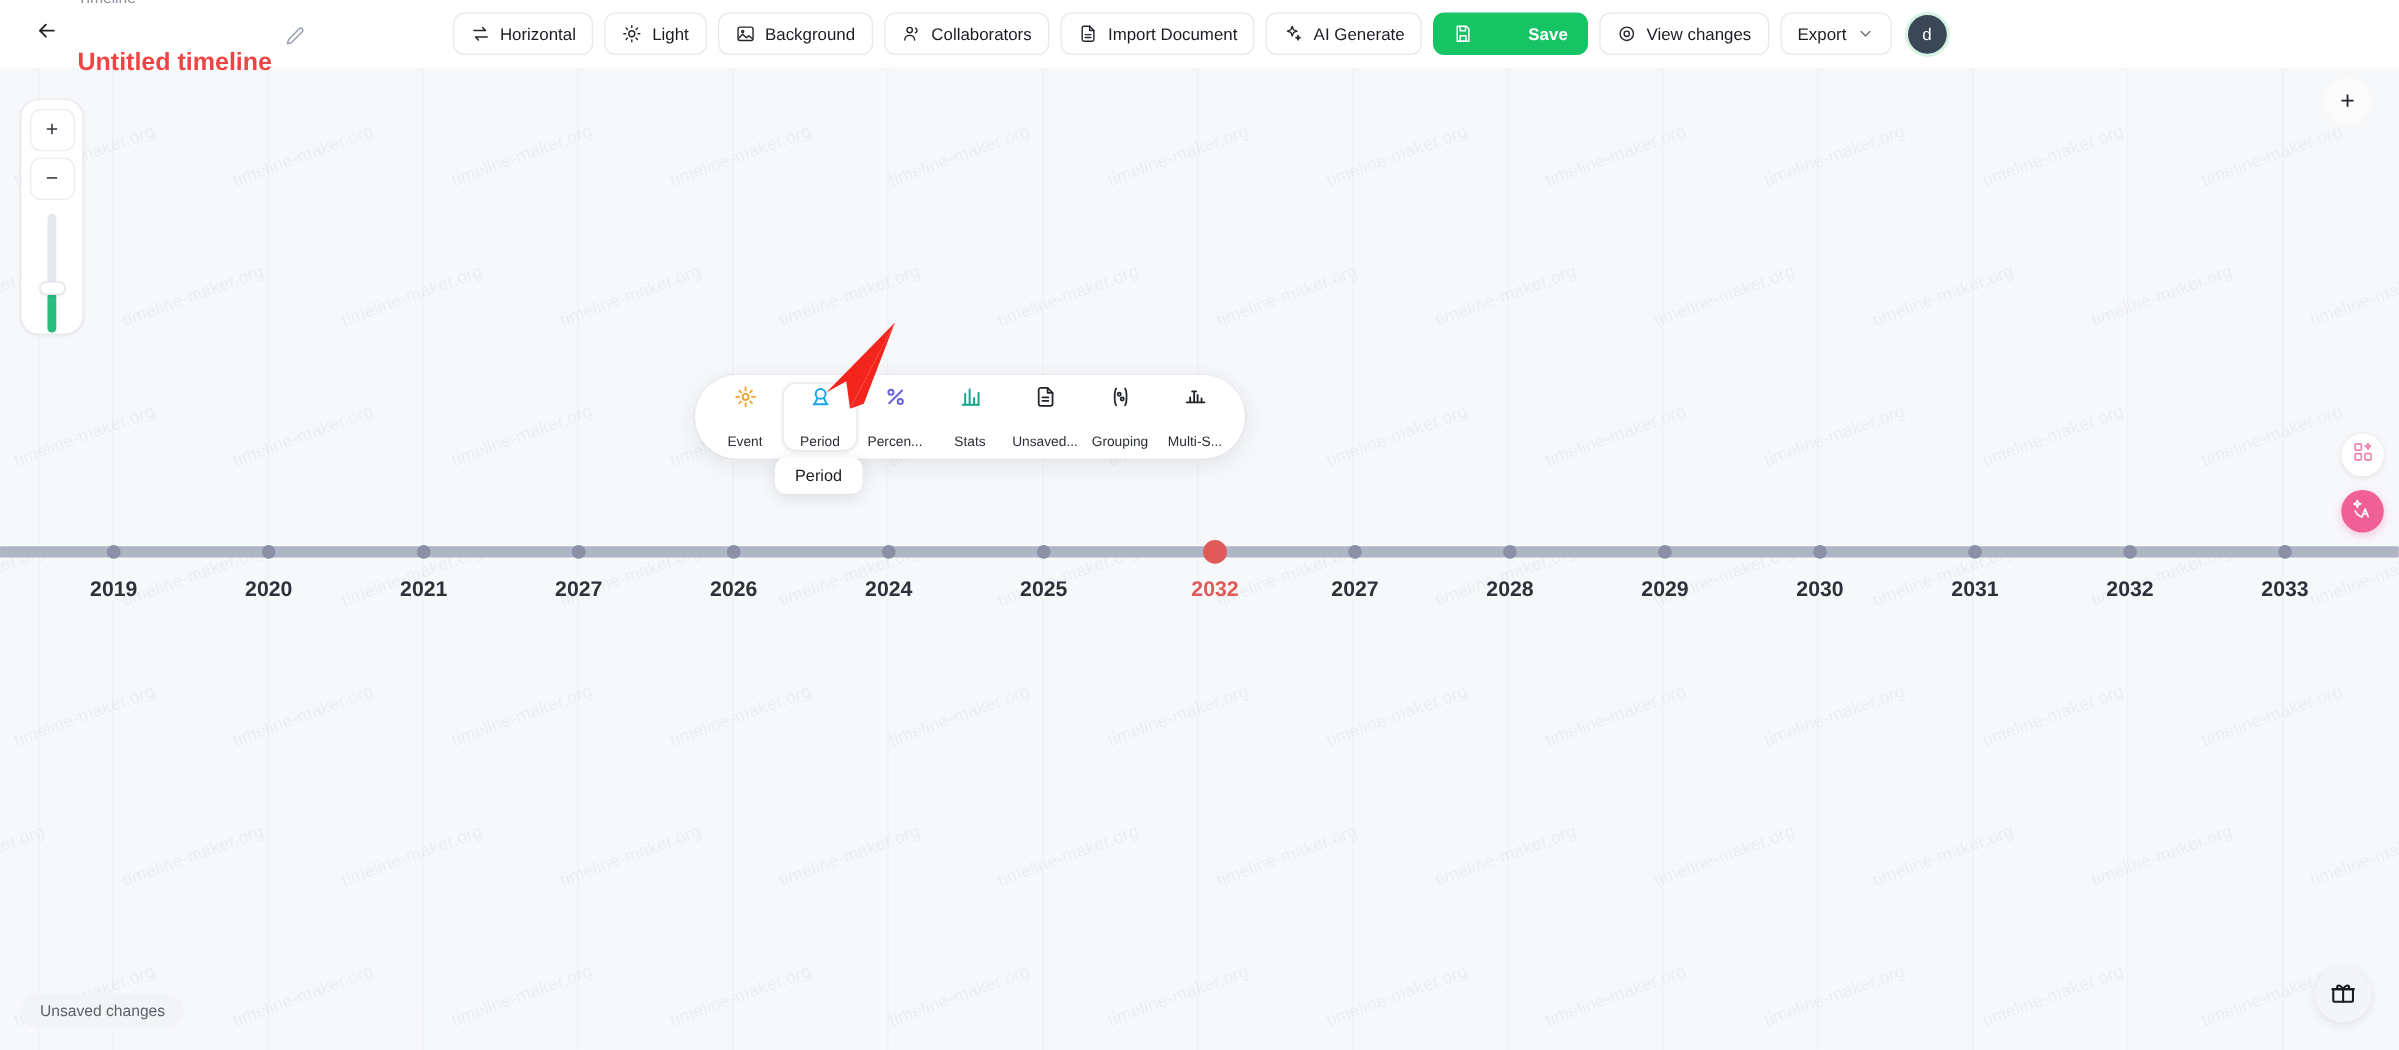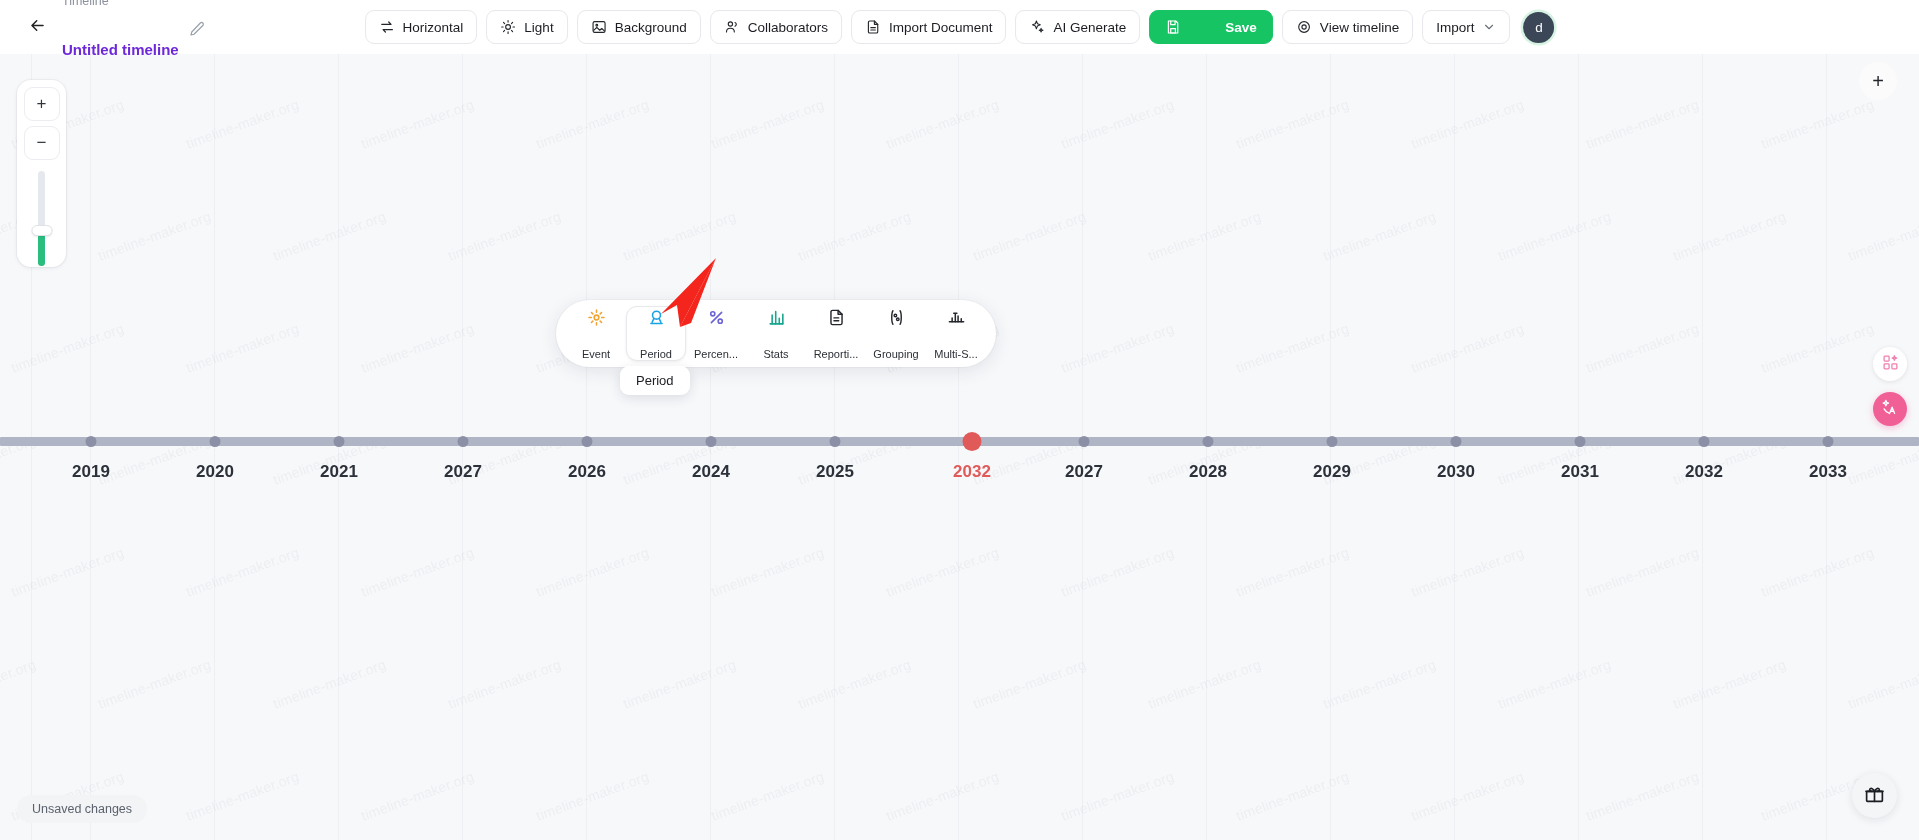--- a/index.html
+++ b/index.html
@@ -44,21 +44,21 @@
     z-index: 40;
   }
   #back-btn {
     width: 34px; height: 34px; margin-left: 20px;
     display: flex; align-items: center; justify-content: center;
     border-radius: 8px; cursor: pointer; color: #222;
   }
   .title-wrap { margin-left: 8px; display: flex; align-items: center; gap: 10px; }
   .title-lines { display: flex; flex-direction: column; line-height: 1.25; }
   .title-kicker { font-size: 12.5px; color: #8b919c; }
-  .title-main { font-size: 15px; color: #6d28d9; font-weight: bold; margin-top: 32px; }
+  .title-main { font-size: 20px; color: #ef4444; font-weight: bold; margin-top: 32px; }
   #edit-title-icon { color: #9aa0aa; display: flex; cursor: pointer; margin-top: 4px; }
 
   .tb-group {
     position: absolute; left: 50%; transform: translateX(-50%);
     display: flex; align-items: center; gap: 9px;
   }
   .tb-btn {
     height: 34px; padding: 0 13px;
     display: flex; align-items: center; gap: 8px;
     border: 1px solid #e6e8ec; border-radius: 9px;
@@ -398,25 +398,25 @@
       <span>Save</span>
     </div>
 
     <div class="tb-btn">
       <span class="tb-ic">
         <svg width="16" height="16" viewBox="0 0 24 24" fill="none" stroke="#23262b" stroke-width="1.7">
           <circle cx="12" cy="12" r="8"></circle>
           <circle cx="12" cy="12" r="3.2"></circle>
         </svg>
       </span>
-      <span>View timeline</span>
-    </div>
-
-    <div class="tb-btn">
-      <span>Import</span>
+      <span>View changes</span>
+    </div>
+
+    <div class="tb-btn">
+      <span>Export</span>
       <span class="tb-ic">
         <svg width="14" height="14" viewBox="0 0 24 24" fill="none" stroke="#6b7179" stroke-width="2" stroke-linecap="round" stroke-linejoin="round">
           <path d="M6 9l6 6 6-6"></path>
         </svg>
       </span>
     </div>
 
     <div id="avatar">
       <span>d</span>
     </div>
@@ -514,21 +514,21 @@
     <span class="pk-lb">Stats</span>
   </div>
 
   <div class="pk-item">
     <span class="pk-ic">
       <svg width="19" height="19" viewBox="0 0 24 24" fill="none" stroke="#23262b" stroke-width="1.8" stroke-linecap="round" stroke-linejoin="round">
         <path d="M14 3H7a2 2 0 00-2 2v14a2 2 0 002 2h10a2 2 0 002-2V8z"></path>
         <path d="M14 3v5h5M8.8 12.5h6M8.8 16h6"></path>
       </svg>
     </span>
-    <span class="pk-lb">Reporti...</span>
+    <span class="pk-lb">Unsaved...</span>
   </div>
 
   <div class="pk-item">
     <span class="pk-ic">
       <svg width="19" height="19" viewBox="0 0 24 24" fill="none" stroke="#23262b" stroke-width="1.8" stroke-linecap="round" stroke-linejoin="round">
         <path d="M7.5 3.5C5.5 6 5.5 18 7.5 20.5M16.5 3.5c2 2.5 2 14.5 0 17"></path>
         <circle cx="10.6" cy="9.4" r="1.6"></circle>
         <circle cx="13.6" cy="14.2" r="1.6"></circle>
       </svg>
     </span>

